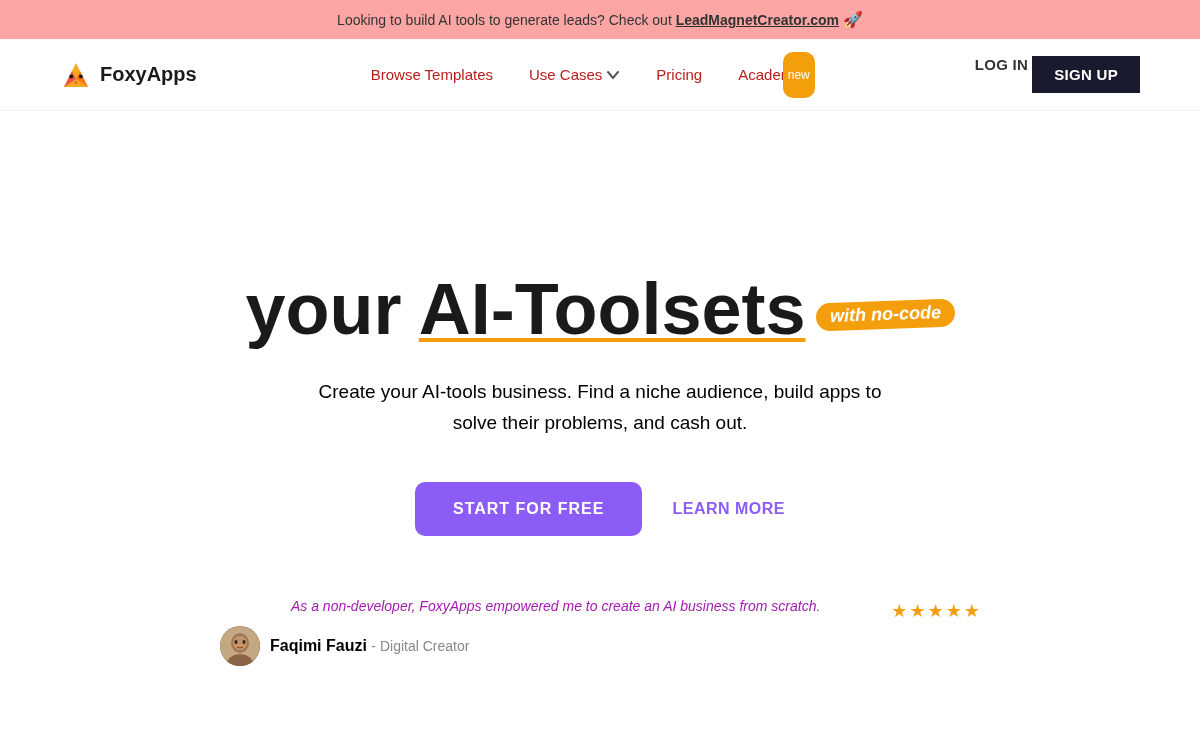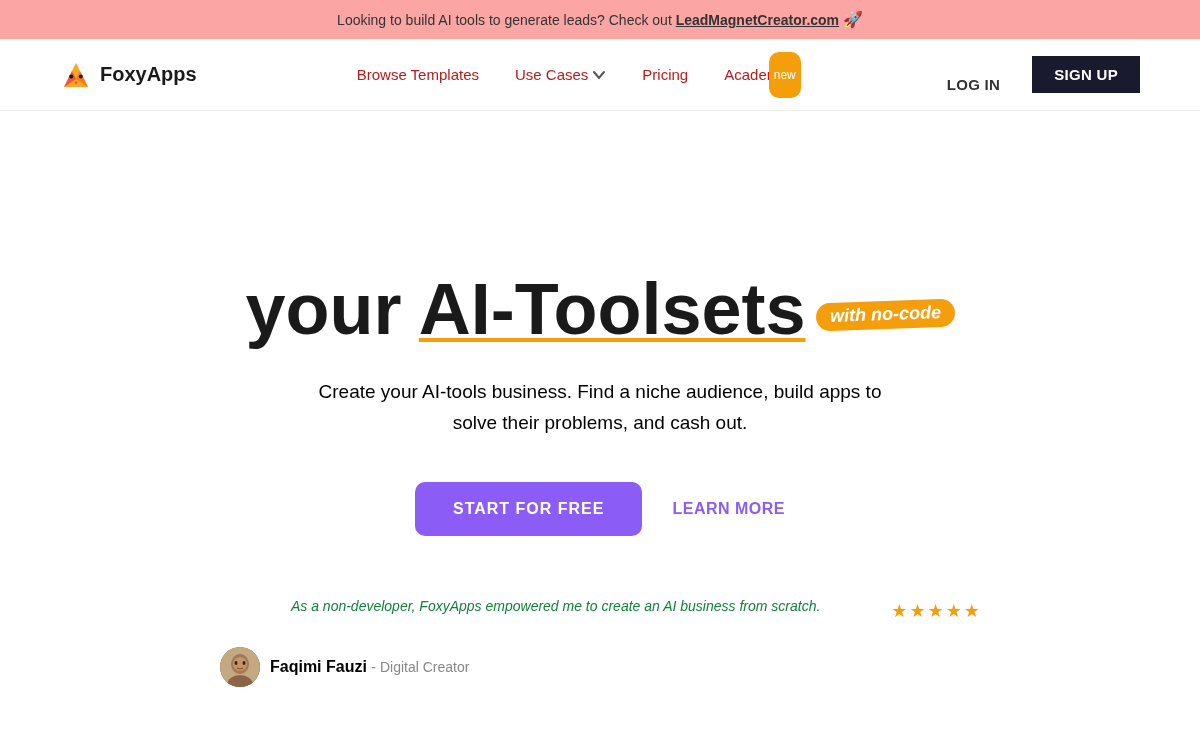--- a/index.html
+++ b/index.html
@@ -101,22 +101,22 @@
       color: #fff;
       font-size: 12px;
       font-weight: 400;
       padding: 16px 5px;
       border-radius: 10px;
       text-transform: lowercase;
     }
 
     .nav-auth {
       display: flex;
-      align-items: flex-end;
-      gap: 32px;
+      align-items: flex-start;
+      gap: 4px;
     }
 
     .login-btn {
       font-size: 15px;
       font-weight: 600;
       color: #333;
       cursor: pointer;
       text-decoration: none;
       letter-spacing: 0.3px;
     }
@@ -229,23 +229,23 @@
 
     .testimonial-title {
       font-size: 15px;
       font-weight: 700;
       color: #1a1a1a;
       margin-bottom: 6px;
     }
 
     .testimonial-text {
       font-size: 14px;
-      color: #15803d;
+      color: #a21caf;
       font-style: italic;
-      margin-bottom: 30px;
+      margin-bottom: 9px;
       line-height: 1.5;
     }
 
     .testimonial-author {
       display: flex;
       align-items: center;
       gap: 10px;
     }
 
     .avatar-img {

